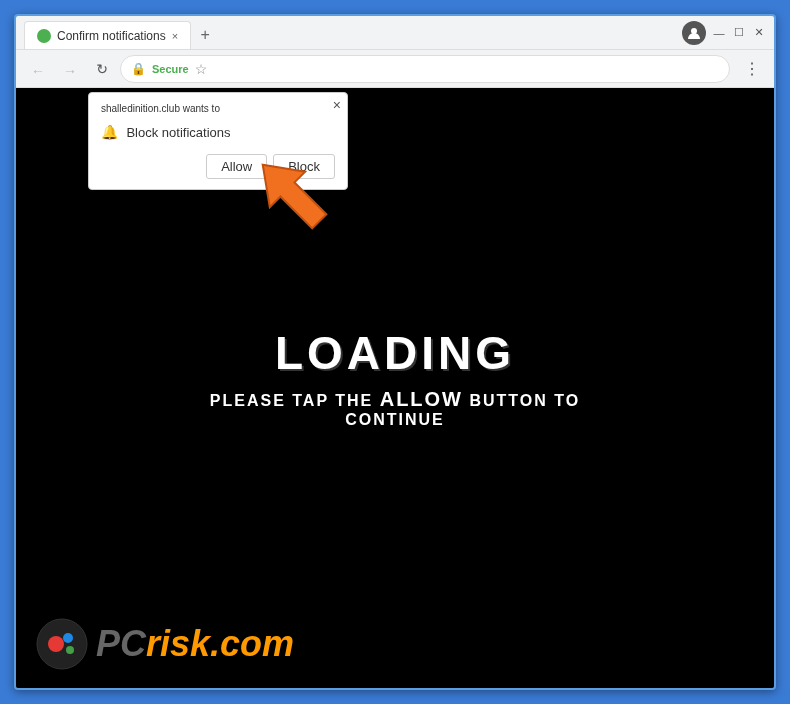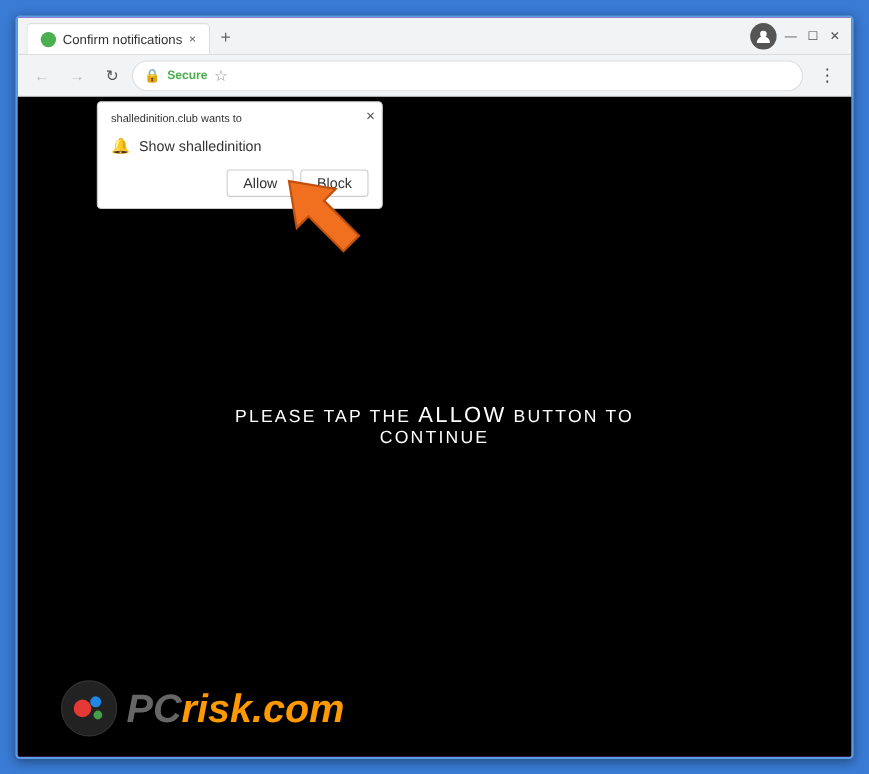--- a/index.html
+++ b/index.html
@@ -11,21 +11,21 @@
       align-items: center;
       justify-content: center;
       font-family: Arial, sans-serif;
       overflow: hidden;
     }
 
     
     .browser-window {
       width: 762px;
       height: 676px;
-      background: #a21caf;
+      background: #0ea5e9;
       border: 2px solid #5a9de0;
       border-radius: 4px;
       display: flex;
       flex-direction: column;
       overflow: hidden;
       box-shadow: 0 2px 10px rgba(0,0,0,0.4);
     }
 
     
     .title-bar {
@@ -190,33 +190,33 @@
       color: #fff;
       letter-spacing: 4px;
       font-family: 'Arial Black', Arial, sans-serif;
       text-shadow: 2px 2px 0 #333;
     }
     .loading-subtitle {
       font-size: 16px;
       color: #fff;
       letter-spacing: 2px;
       font-family: 'Arial Black', Arial, sans-serif;
-      font-weight: 400;
+      font-weight: 700;
       margin-top: 8px;
     }
     .loading-subtitle .allow-word {
       font-size: 20px;
       text-transform: uppercase;
     }
 
     
     .watermark {
       position: absolute;
       bottom: 18px;
-      left: 39px;
+      left: 20px;
       display: flex;
       align-items: center;
       gap: 8px;
     }
     .pc-logo {
       width: 52px;
       height: 52px;
     }
 
     
@@ -328,20 +328,21 @@
       <span class="secure-icon">🔒</span>
       <span class="secure-text">Secure</span>
       <span class="star-btn">☆</span>
     </div>
     <div class="nav-btn menu-btn">⋮</div>
   </div>
 
   <div class="page-content">
 
     <div class="loading-text">
+      <div class="loading-title">LOADING</div>
       <div class="loading-subtitle">
         <span>PLEASE TAP THE </span><span class="allow-word">ALLOW</span><span> BUTTON TO CONTINUE</span>
       </div>
     </div>
 
     <div class="watermark">
 
       <svg class="pc-logo" viewBox="0 0 52 52" width="52" height="52">
         <circle cx="26" cy="26" r="25" fill="#222" stroke="#333" stroke-width="1"></circle>
         <circle cx="20" cy="26" r="8" fill="#e53935"></circle>
@@ -351,21 +352,21 @@
       <div style="line-height:1">
         <span style="font-family:'Arial Black',Arial,sans-serif; font-size:36px; font-weight:900; font-style:italic; color:#666;">P</span><span style="font-family:'Arial Black',Arial,sans-serif; font-size:36px; font-weight:900; font-style:italic; color:#666;">C</span><span style="font-family:'Arial Black',Arial,sans-serif; font-size:36px; font-weight:900; font-style:italic; color:#f90;">risk.com</span>
       </div>
     </div>
 
     <div class="notification-popup">
       <button class="popup-close-btn">×</button>
       <div class="popup-header">shalledinition.club wants to</div>
       <div class="popup-item">
         <span class="bell-icon">🔔</span>
-        <span>Show shalledinition</span>
+        <span>Block notifications</span>
       </div>
       <div class="popup-buttons">
         <button class="allow-btn">Allow</button>
         <button class="block-btn">Block</button>
       </div>
     </div>
 
     <div class="arrow-overlay">
       <svg width="90" height="90" viewBox="0 0 90 90">
 

